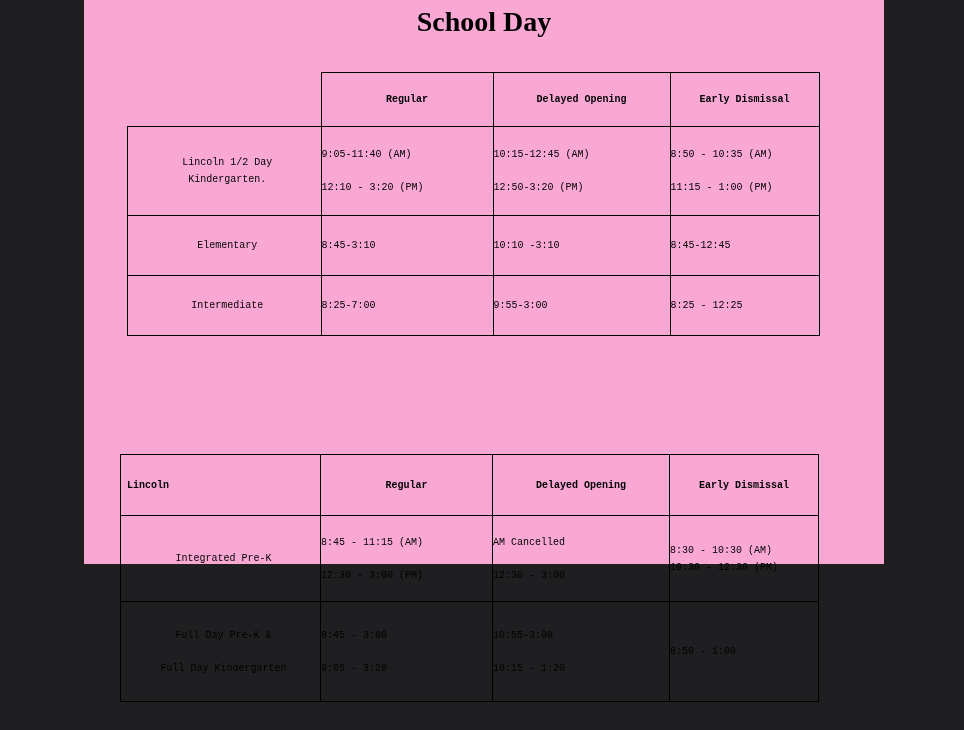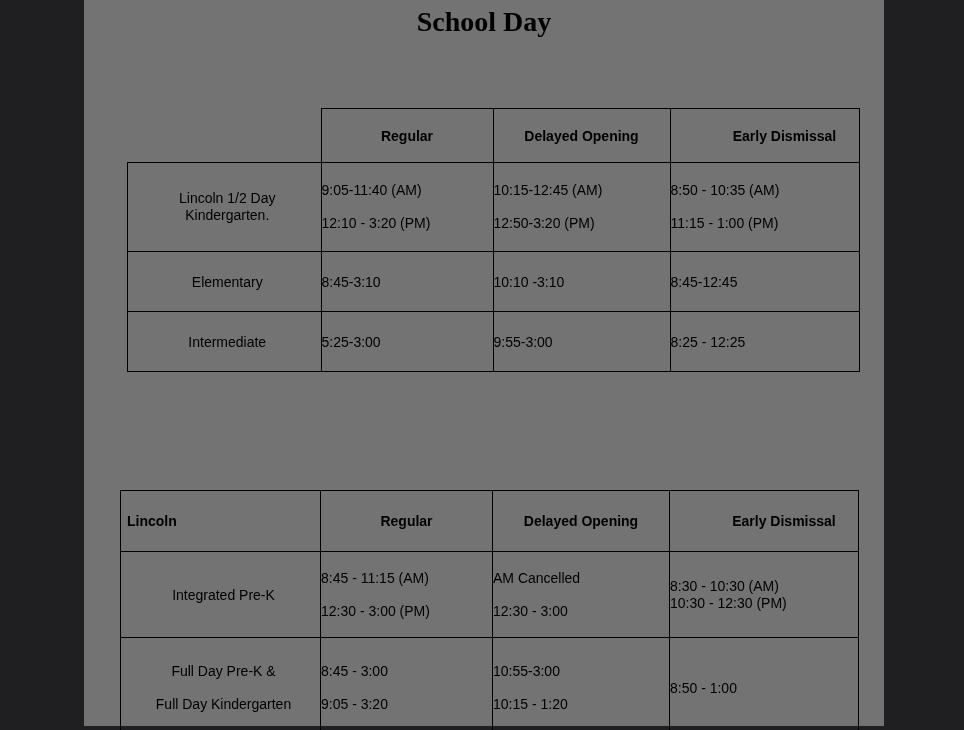--- a/index.html
+++ b/index.html
@@ -3,53 +3,53 @@
   <meta charset="utf-8">
   <style>
     html, body { margin: 0; padding: 0; }
     body {
       width: 964px; height: 730px; overflow: hidden;
       background: #1f1f21;
       position: relative;
       font-family: "Liberation Sans", sans-serif;
     }
     .page {
-      position: absolute; left: 84px; top: 0; width: 800px; height: 726px;
-      background: #737373;
+      position: absolute; left: 84px; top: 0; width: 800px; height: 564px;
+      background: #f9a8d4;
     }
     .title {
       position: absolute; left: 0; top: 6px; width: 938px;
       text-align: center;
       font-family: "Liberation Serif", serif;
       font-weight: bold; font-size: 28px; color: #000;
       margin-left: -69px;
     }
     table {
       position: absolute; border-collapse: collapse;
-      font-family: Liberation Sans, sans-serif;
-      font-size: 14px; color: #000; margin-top: 36px;
+      font-family: Liberation Mono, monospace;
+      font-size: 10px; color: #000;
     }
     td, th {
       border: 1.5px solid #000;
       padding: 0;
       vertical-align: middle;
     }
     th { font-weight: bold; text-align: center; }
     td.center { }
     td.rowlabel { text-align: center; padding-left: 6px; }
     th.rowlabel-head { text-align: left; padding-left: 6px; }
     .blank { border: none; }
     .two { line-height: 33px; }
     .tight { line-height: 17px; }
     #t1 { left: 43px; top: 72px; }
     #t2 { left: 36px; top: 454px; }
     .c0 { width: 193px; }
     .c1 { width: 171px; }
     .c2 { width: 176px; }
-    .c3 { width: 148px; padding-left: 40px; }
+    .c3 { width: 148px; }
   </style>
 </head>
 <body>
 
 <div class="page">
   <div class="title">School Day</div>
 
   <table id="t1">
     <tbody>
         <tr style="height:54px">
@@ -77,21 +77,21 @@
       </td>
     </tr>
     <tr style="height:60px">
       <td class="rowlabel">Elementary</td>
       <td class="center">8:45-3:10</td>
       <td class="center">10:10 -3:10</td>
       <td class="center">8:45-12:45</td>
     </tr>
     <tr style="height:60px">
       <td class="rowlabel">Intermediate</td>
-      <td class="center">5:25-3:00</td>
+      <td class="center">8:25-7:00</td>
       <td class="center">9:55-3:00</td>
       <td class="center">8:25 - 12:25</td>
     </tr>
   </tbody>
     </table>
 
   <table id="t2">
     <tbody>
         <tr style="height:61px">
       <th class="rowlabel-head c0">Lincoln</th>

